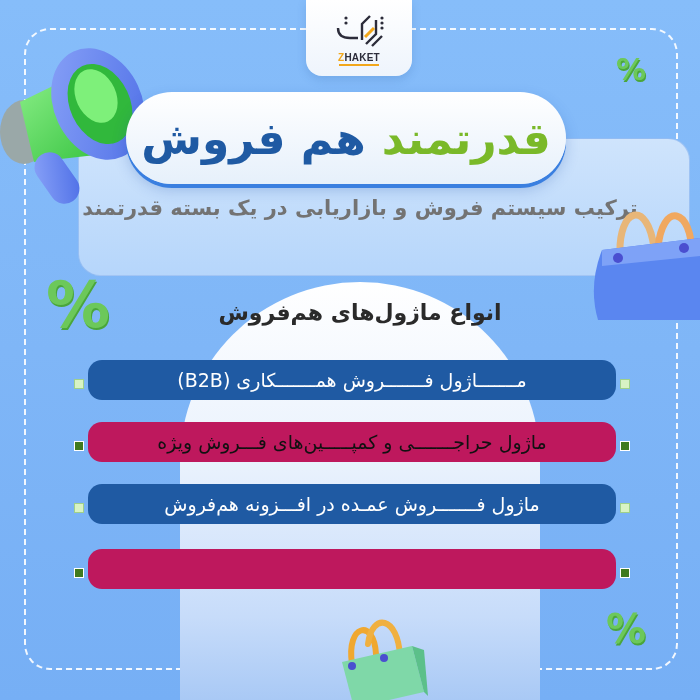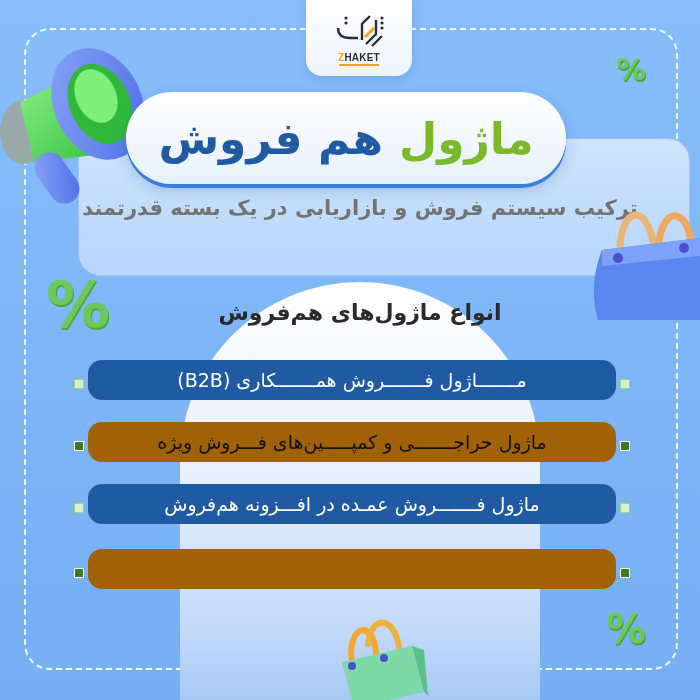--- a/index.html
+++ b/index.html
@@ -63,21 +63,21 @@
     direction: rtl; font-weight: 700; font-size: 22px; color: #2a2a2a;
   }
 
   .item {
     position: absolute; left: 88px; width: 528px; height: 40px;
     border-radius: 14px;
     display: flex; align-items: center; justify-content: center;
     direction: rtl; font-size: 19px;
   }
   .item.dark { background: #1f5aa3; color: #ffffff; }
-  .item.light { background: #a16207; color: #111111; }
+  .item.light { background: #be185d; color: #111111; }
   .bullet {
     position: absolute; width: 10px; height: 10px; top: 19px;
   }
   .bullet.r { right: -14px; }
   .bullet.l { left: -14px; }
   .dark .bullet { background: #d8f3c4; border: 1px solid #9fd08a; }
   .light .bullet { background: #3f7a1e; border: 1px solid #ffffff; }
 
   .percent {
     position: absolute; font-family: "DejaVu Sans", sans-serif; font-weight: 700;
@@ -121,21 +121,21 @@
   </defs>
   <ellipse cx="24" cy="92" rx="24" ry="32" fill="#9aa8a8"></ellipse>
   <path d="M20 62 L90 28 L122 112 L34 122 Z" fill="url(#mgGreen)"></path>
   <rect x="42" y="110" width="30" height="56" rx="15" transform="rotate(-35 57 138)" fill="url(#mgBlue)"></rect>
   <ellipse cx="98" cy="64" rx="44" ry="58" transform="rotate(-25 98 64)" fill="url(#mgBlue)"></ellipse>
   <ellipse cx="100" cy="64" rx="30" ry="42" transform="rotate(-25 100 64)" fill="#31b83c"></ellipse>
   <ellipse cx="96" cy="56" rx="20" ry="28" transform="rotate(-25 96 56)" fill="#7ef07a"></ellipse>
 </svg>
 
 <div class="title-pill">
-  <span class="title-part-a">ماژول</span>
+  <span class="title-part-a">قدرتمند</span>
   <span class="title-part-b">هم فروش</span>
 </div>
 
 <div class="subtitle">ترکیب سیستم فروش و بازاریابی در یک بسته قدرتمند</div>
 
 <div class="percent" style="left:616px;top:52px;font-size:30px;">%</div>
 <div class="percent" style="left:46px;top:268px;font-size:64px;">%</div>
 <div class="percent" style="left:606px;top:606px;font-size:40px;">%</div>
 
 <svg class="decor" style="left:588px;top:186px;" width="112" height="134" viewBox="0 0 112 134">

